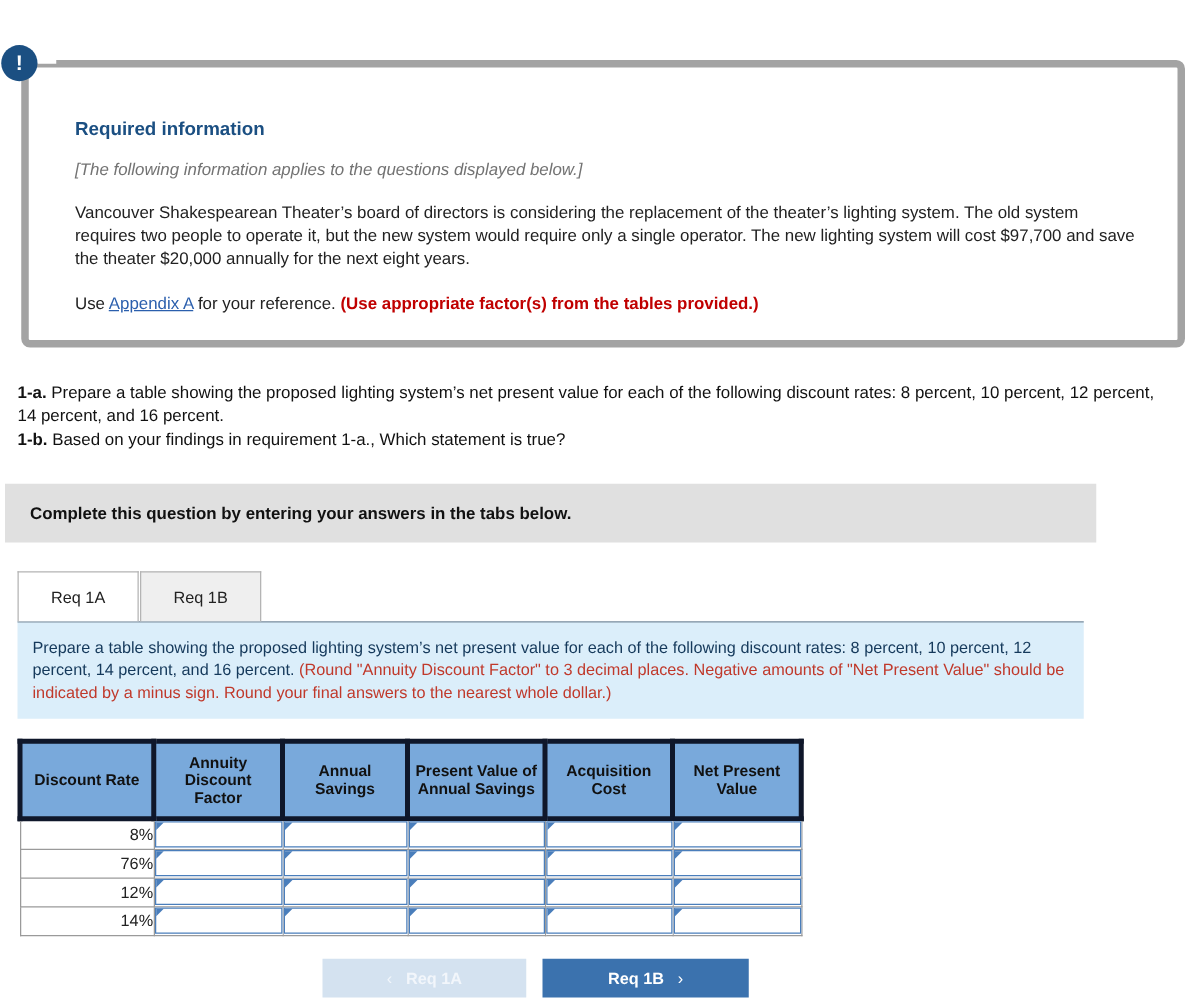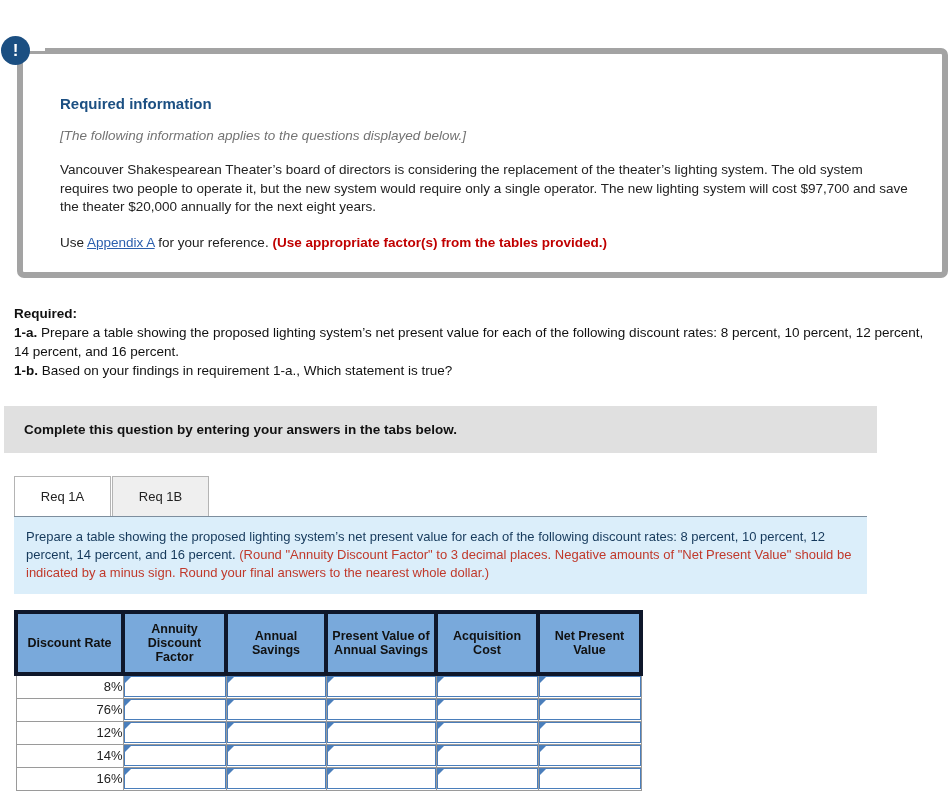--- a/index.html
+++ b/index.html
@@ -252,21 +252,20 @@
   <div class="callout-icon">!</div>
   <div class="callout">
     <div class="callout-title">Required information</div>
     <div class="callout-italic">[The following information applies to the questions displayed below.]</div>
     <div class="callout-body">Vancouver Shakespearean Theater’s board of directors is considering the replacement of the theater’s lighting system. The old system requires two people to operate it, but the new system would require only a single operator. The new lighting system will cost $97,700 and save the theater $20,000 annually for the next eight years.</div>
     <div class="callout-use"><span>Use </span><span class="link">Appendix A</span><span> for your reference. </span><span class="red-bold">(Use appropriate factor(s) from the tables provided.)</span></div>
   </div>
 </div>
 
 <div class="required-block">
-  <div><b>Required:</b></div>
   <div><b>1-a.</b><span> Prepare a table showing the proposed lighting system’s net present value for each of the following discount rates: 8 percent, 10 percent, 12 percent, 14 percent, and 16 percent.</span></div>
   <div><b>1-b.</b><span> Based on your findings in requirement 1-a., Which statement is true?</span></div>
 </div>
 
 <div class="graybar">Complete this question by entering your answers in the tabs below.</div>
 
 <div class="tabs">
   <div class="tab active">Req 1A</div>
   <div class="tab">Req 1B</div>
 </div>
@@ -359,38 +358,20 @@
         <td class="inputcell">
             <div class="cellbox"></div>
           </td>
         <td class="inputcell">
             <div class="cellbox"></div>
           </td>
         <td class="inputcell">
             <div class="cellbox"></div>
           </td>
       </tr>
-      <tr>
-        <td class="rate">16%</td>
-        <td class="inputcell">
-            <div class="cellbox"></div>
-          </td>
-        <td class="inputcell">
-            <div class="cellbox"></div>
-          </td>
-        <td class="inputcell">
-            <div class="cellbox"></div>
-          </td>
-        <td class="inputcell">
-            <div class="cellbox"></div>
-          </td>
-        <td class="inputcell">
-            <div class="cellbox"></div>
-          </td>
-      </tr>
     </tbody>
   </table>
 </div>
 
 <div class="navrow">
   <div class="btn btn-prev">
     <span class="chev">‹</span>
     <span>Req 1A</span>
   </div>
   <div class="btn btn-next">

